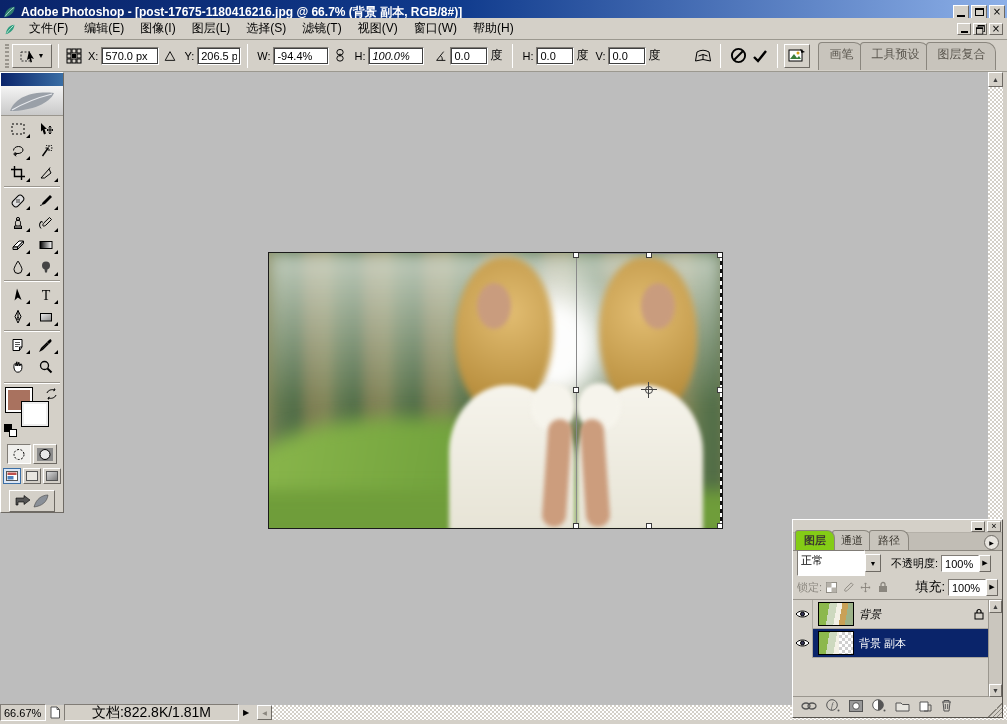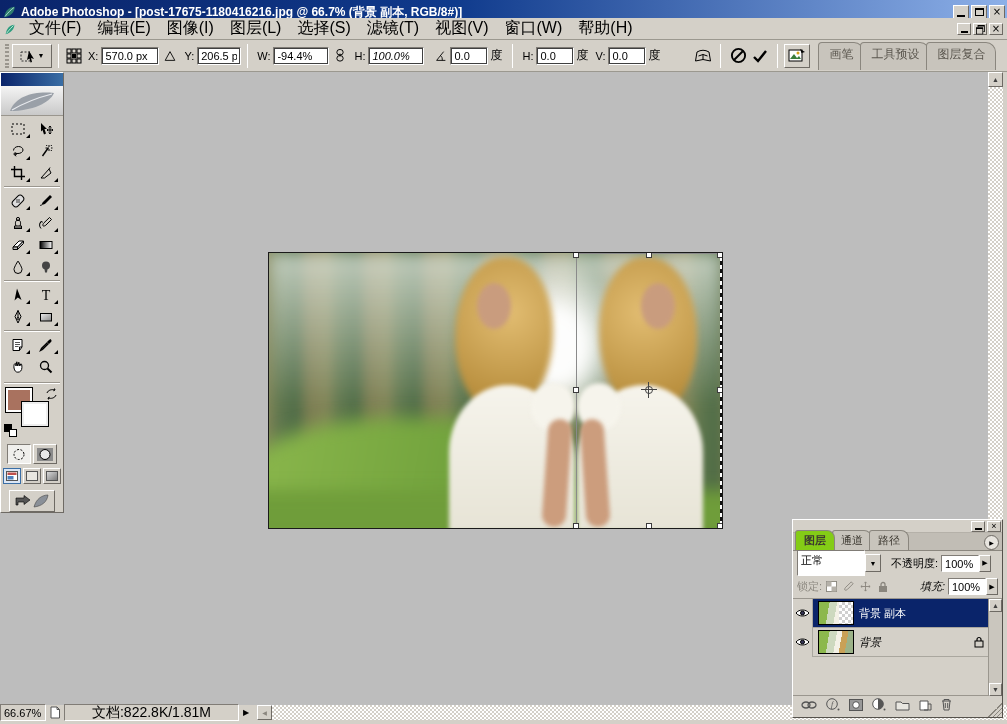--- a/index.html
+++ b/index.html
@@ -21,21 +21,21 @@
   
   #titlebar { left:0; top:0; width:1007px; height:24px;
               background:linear-gradient(to right,#0a246a,#0f3a8c 45%,#8db0e8);
               display:flex; align-items:center; padding:0 2px; }
   #titlebar .title-text { color:#fff; font-weight:bold; font-size:12px; margin-left:4px; white-space:nowrap; overflow:hidden; }
   #titlebar .btns { margin-left:auto; display:flex; }
 
   
   #menubar { left:0; top:18px; width:1007px; height:22px; background:#d4d0c8; display:flex; align-items:center;
              border-bottom:1px solid #9b988f; }
-  #menubar .mitem { padding:2px 8px; font-size:16px; cursor:default; }
+  #menubar .mitem { padding:2px 8px; font-size:12px; cursor:default; }
   #menubar .doc-btns { margin-left:auto; margin-right:4px; display:flex; }
   .glyph-min { width:8px; height:2px; background:#000; margin-top:7px; }
   .glyph-max { width:9px; height:8px; border:1px solid #000; border-top:2px solid #000; }
   .glyph-restore { position:relative; width:10px; height:9px; }
   .glyph-restore:before { content:""; position:absolute; left:2px; top:0; width:7px; height:6px; border:1px solid #000; border-top:2px solid #000; }
   .glyph-restore:after { content:""; position:absolute; left:0; top:3px; width:7px; height:6px; border:1px solid #000; border-top:2px solid #000; background:#d4d0c8; }
 
   
   #optionsbar { left:0; top:40px; width:1007px; height:32px; background:#d4d0c8; display:flex; align-items:center;
                 border-bottom:1px solid #9b988f; padding-left:2px; }
@@ -651,55 +651,55 @@
               <path d="M6 1 V11 M1 6 H11 M6 1 L4.8 2.4 M6 1 L7.2 2.4 M6 11 L4.8 9.6 M6 11 L7.2 9.6 M1 6 L2.4 4.8 M1 6 L2.4 7.2 M11 6 L9.6 4.8 M11 6 L9.6 7.2" stroke="#8a867e" fill="none"></path>
             </svg>
           </span>
         <span class="li">
             <svg width="10" height="12" viewBox="0 0 10 12">
               <rect x="1" y="5" width="8" height="6" fill="#8a867e"></rect>
               <path d="M3 5 V3.5 A2 2 0 0 1 7 3.5 V5" fill="none" stroke="#8a867e" stroke-width="1.3"></path>
             </svg>
           </span>
       </span>
-      <span class="lbl" style="margin-left:auto; margin-right:3px; font-size:11px;font-style:italic;">填充:</span>
+      <span class="lbl" style="margin-left:auto; margin-right:3px; font-size:13px;">填充:</span>
       <span class="spin-field">100%</span>
       <span class="spin-btn raised">
           <span>▶</span>
         </span>
     </div>
 
     <div id="layer-list">
-      <div class="layer-row selected" style="margin-right:14px;">
-        <span class="eye-cell">
-          <svg width="15" height="10" viewBox="0 0 15 10">
-              <path d="M1 5 C4 1 11 1 14 5 C11 9 4 9 1 5 Z" fill="#fff" stroke="#000"></path>
-              <circle cx="7.5" cy="5" r="2" fill="#335" stroke="#000"></circle>
-            </svg>
-        </span>
-        <span class="thumb">
-            <span class="checker-strip"></span>
-          </span>
-        <span class="layer-name">背景 副本</span>
-      </div>
       <div class="layer-row" style="margin-right:14px;">
         <span class="eye-cell">
           <svg width="15" height="10" viewBox="0 0 15 10">
               <path d="M1 5 C4 1 11 1 14 5 C11 9 4 9 1 5 Z" fill="#fff" stroke="#000"></path>
               <circle cx="7.5" cy="5" r="2" fill="#335" stroke="#000"></circle>
             </svg>
         </span>
         <span class="thumb"></span>
         <span class="layer-name italic">背景</span>
         <span class="layer-lock">
           <svg width="10" height="12" viewBox="0 0 10 12">
               <rect x="1" y="5" width="8" height="6" fill="#d4d0c8" stroke="#000"></rect>
               <path d="M3 5 V3.5 A2 2 0 0 1 7 3.5 V5" fill="none" stroke="#000" stroke-width="1.2"></path>
             </svg>
         </span>
+      </div>
+      <div class="layer-row selected" style="margin-right:14px;">
+        <span class="eye-cell">
+          <svg width="15" height="10" viewBox="0 0 15 10">
+              <path d="M1 5 C4 1 11 1 14 5 C11 9 4 9 1 5 Z" fill="#fff" stroke="#000"></path>
+              <circle cx="7.5" cy="5" r="2" fill="#335" stroke="#000"></circle>
+            </svg>
+        </span>
+        <span class="thumb">
+            <span class="checker-strip"></span>
+          </span>
+        <span class="layer-name">背景 副本</span>
       </div>
       <div id="lp-scroll">
         <div class="sb-btn raised">
             <span>▲</span>
           </div>
         <div class="sb-btn raised down">
             <span>▼</span>
           </div>
       </div>
     </div>

